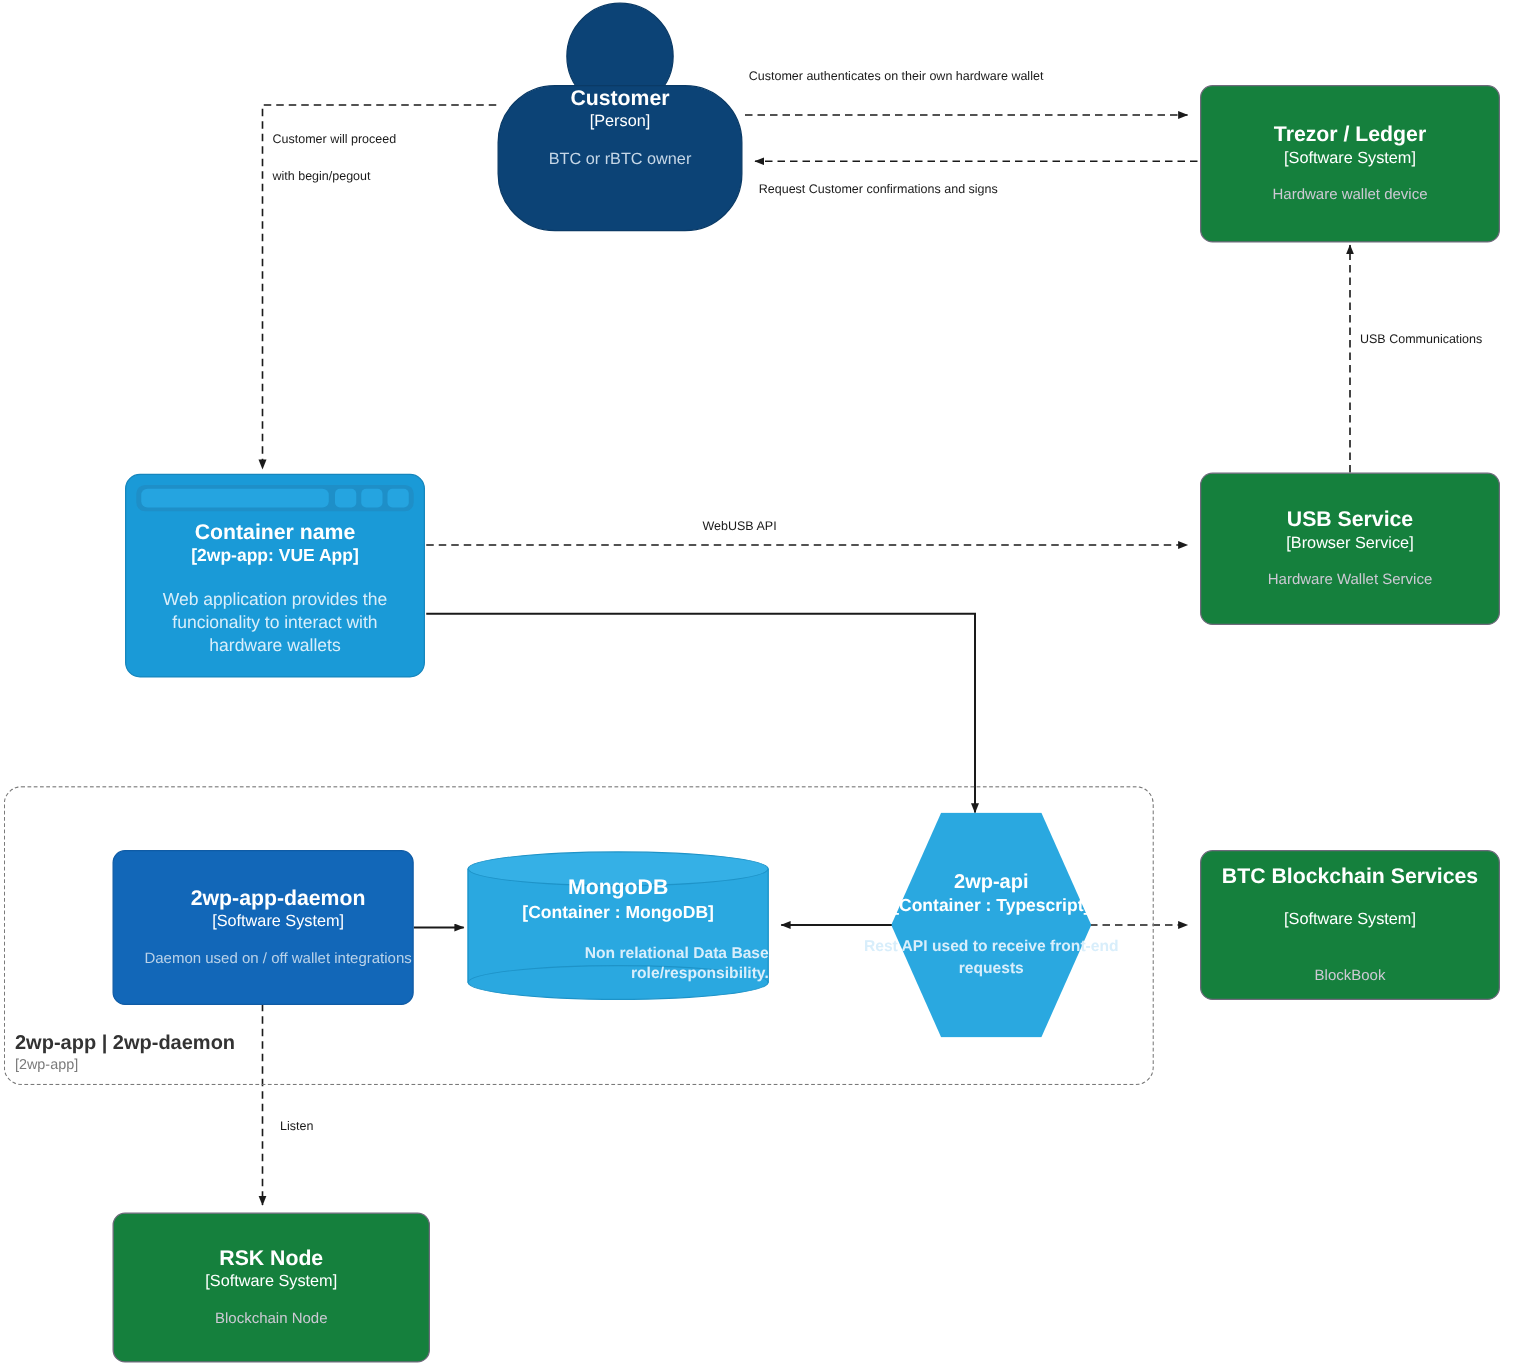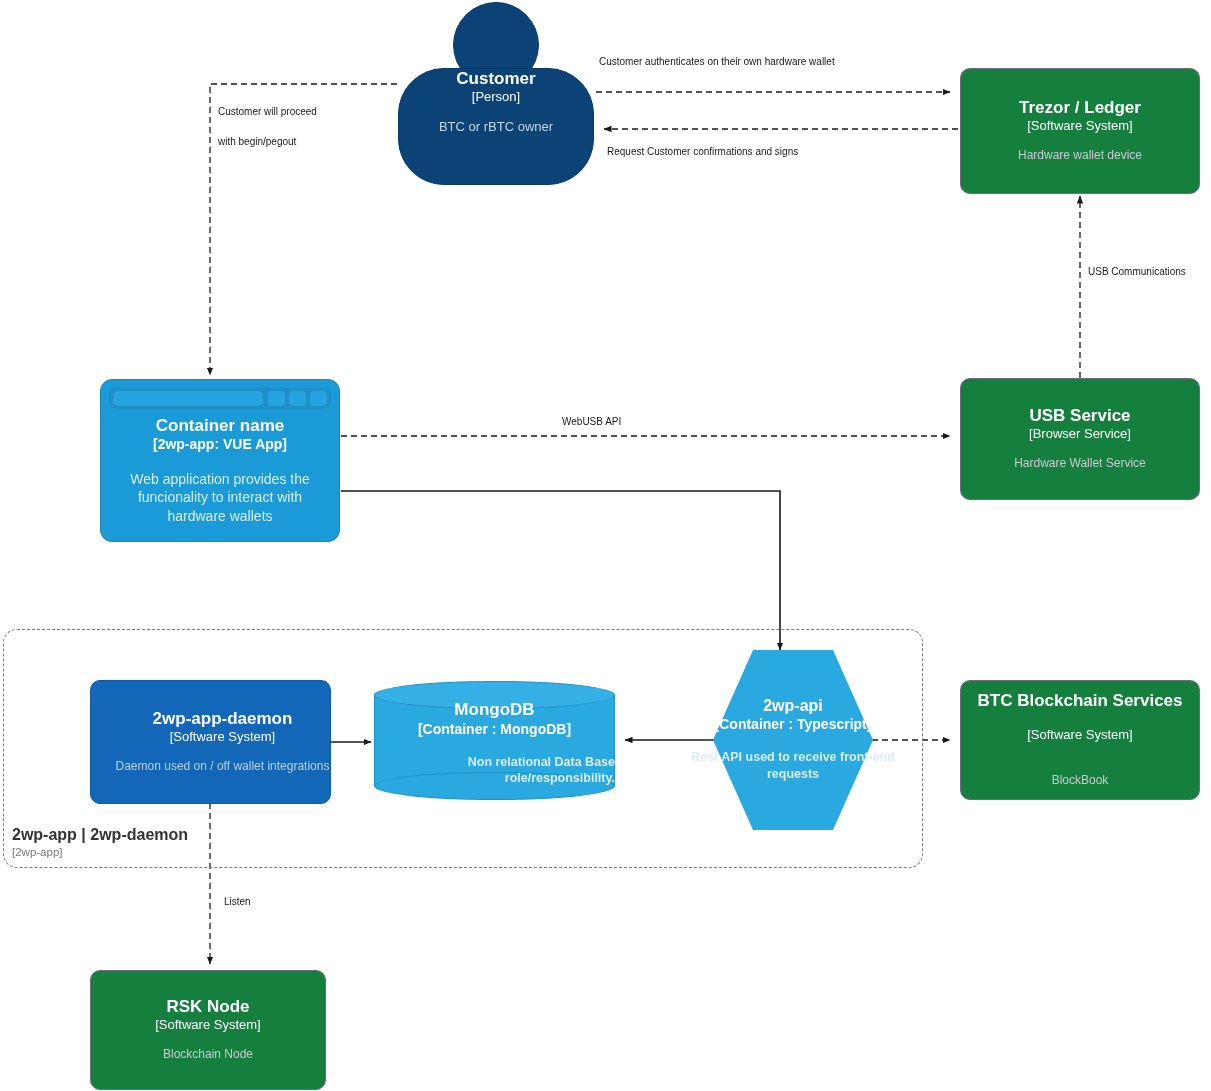--- a/index.html
+++ b/index.html
@@ -339,19 +339,19 @@
       <div class="n-desc">Rest API used to receive front-end requests</div>
     </div>
   </div>
 
   <div class="node ext" style="left:960px; top:680px; width:240px; height:120px;gap:16px;">
     <div class="n-title">BTC Blockchain Services</div>
     <div class="n-tech">[Software System]</div>
     <div class="n-desc">BlockBook</div>
   </div>
 
-  <div class="node ext" style="left:90px; top:970px; width:236px; height:120px;">
+  <div class="node ext" style="left:90px; top:970px; width:254px; height:120px;">
     <div class="n-title">RSK Node</div>
     <div class="n-tech">[Software System]</div>
     <div class="n-desc">Blockchain Node</div>
   </div>
 
 </div>
 
 </body></html>

